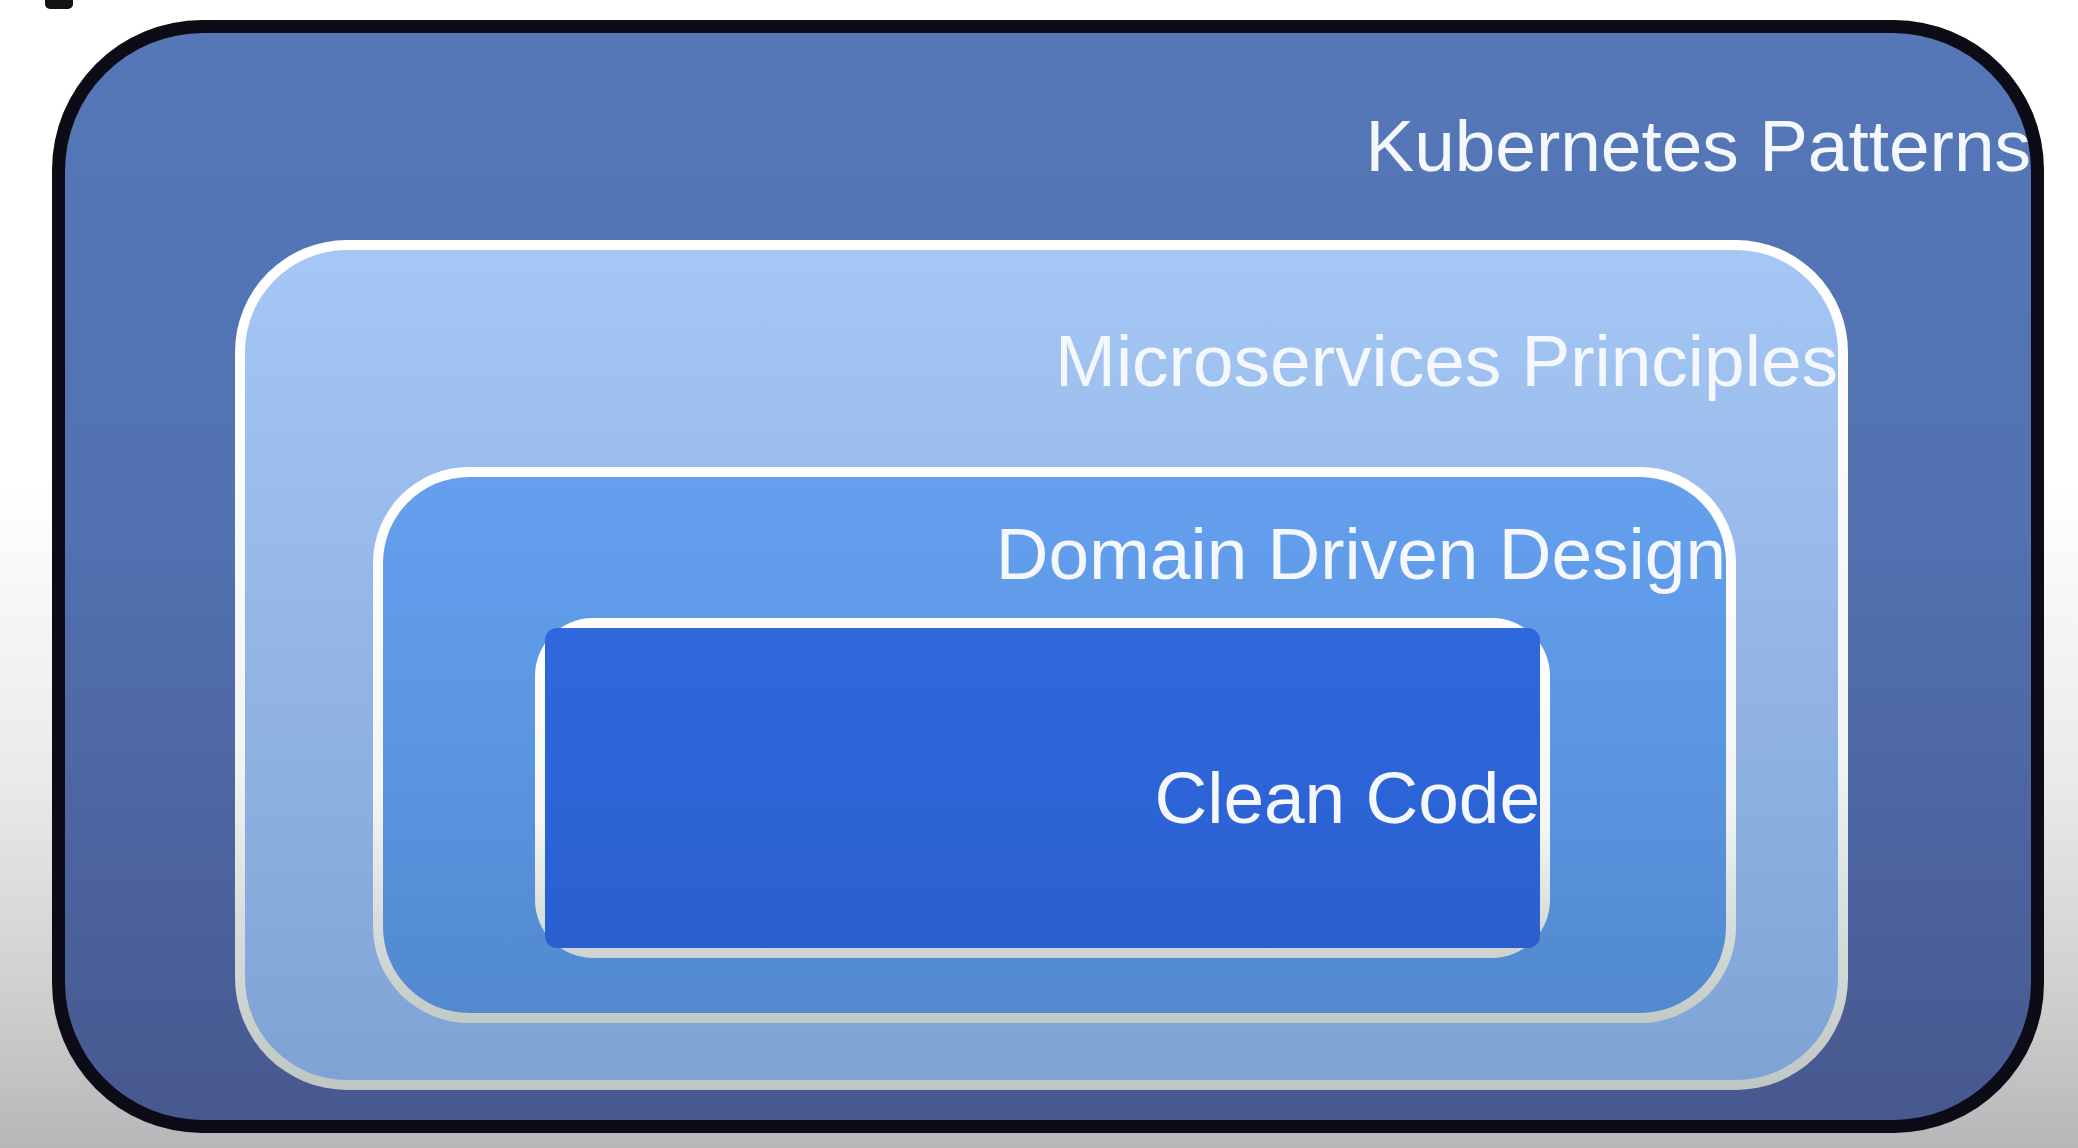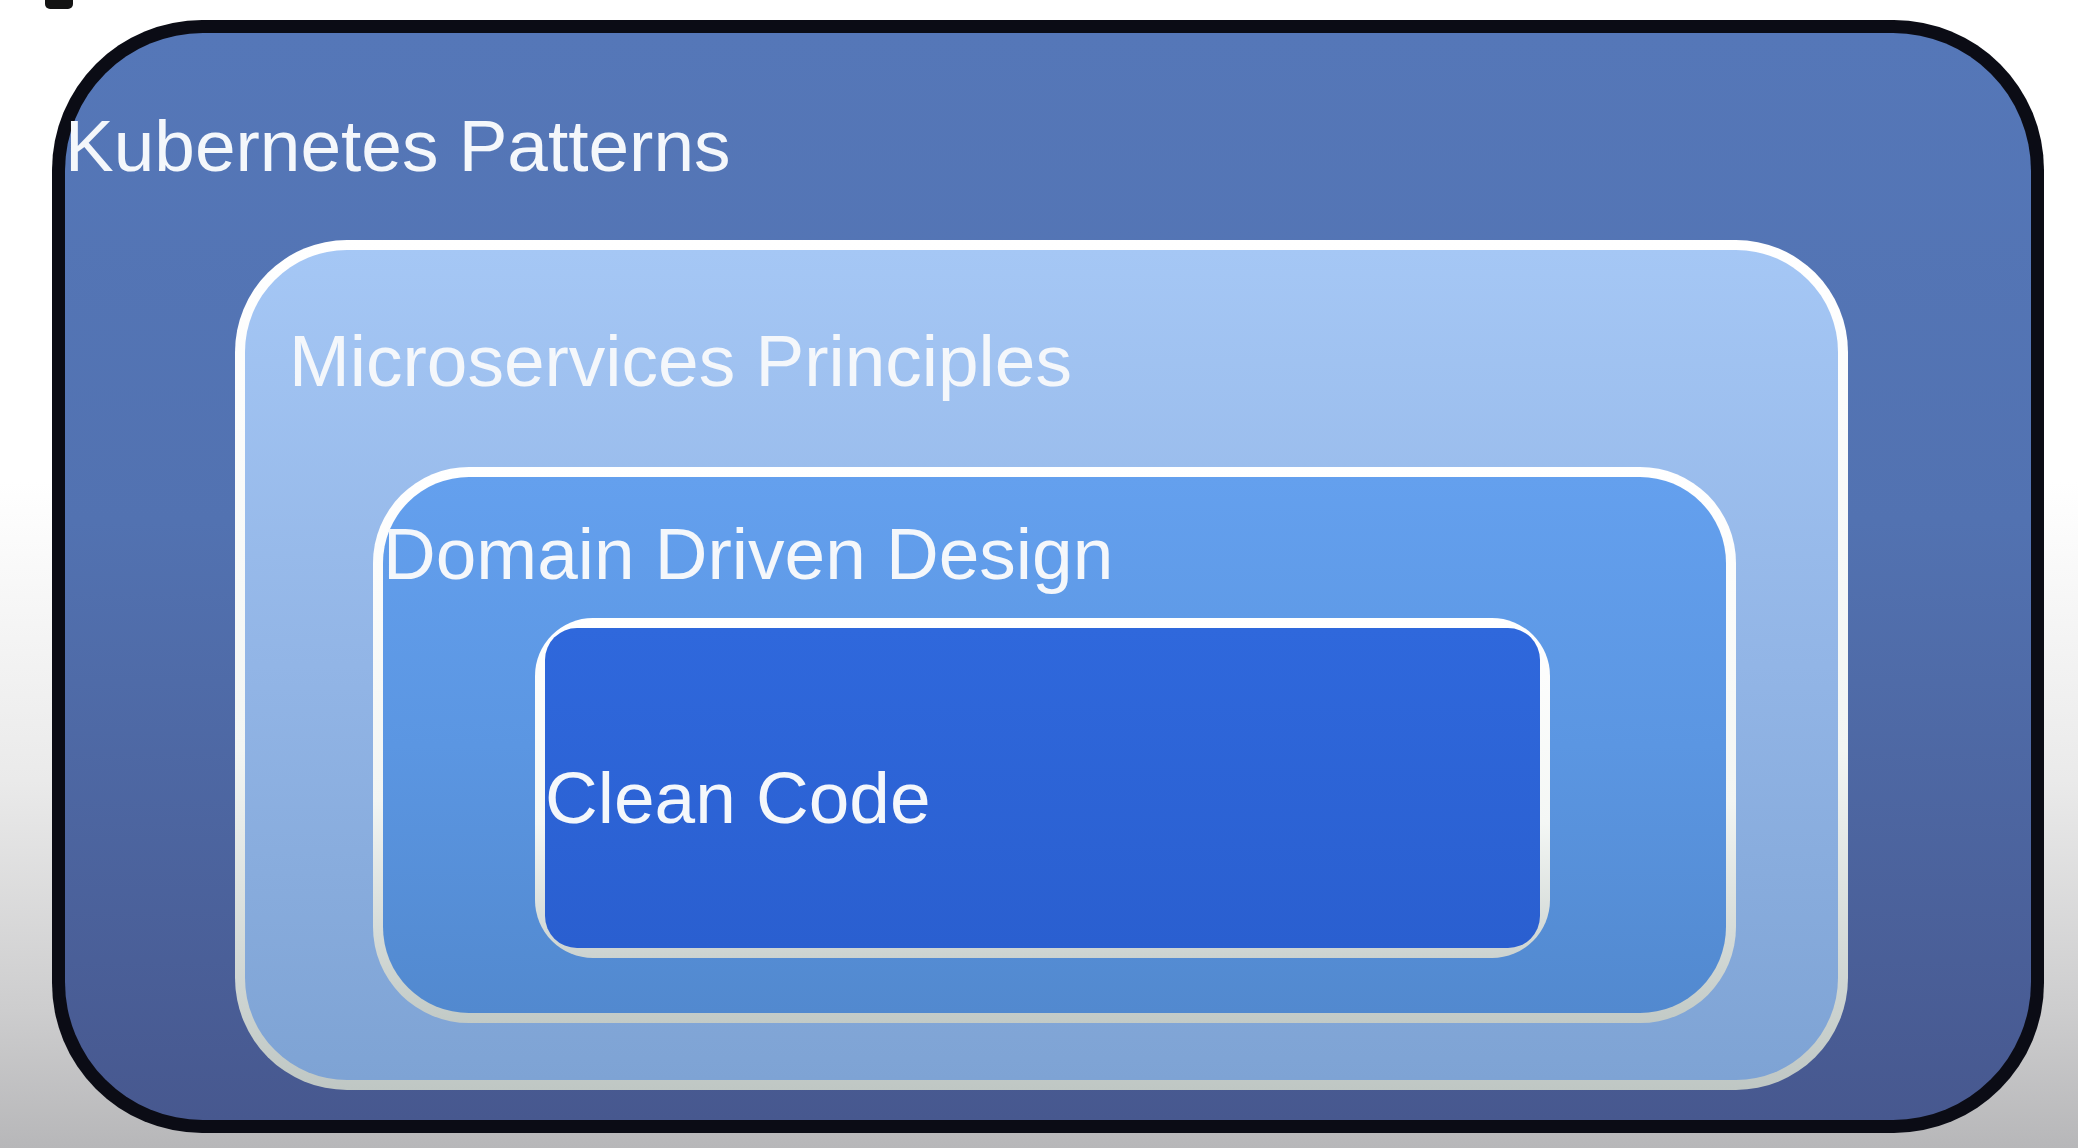--- a/index.html
+++ b/index.html
@@ -36,21 +36,21 @@
   .box {
     position: absolute;
   }
   .fill {
     position: absolute;
   }
   .label {
     position: absolute;
     left: 0;
     right: 0;
-    text-align: left;
+    text-align: right;
     font-size: 73px;
     line-height: 72px;
     font-weight: 400;
     color: #f4f7fb;
     white-space: nowrap;
   }
 
   
   .box.l1 {
     left: 52px;
@@ -103,21 +103,21 @@
   .box.l4 {
     left: 535px;
     top: 618px;
     width: 1015px;
     height: 340px;
     border-radius: 58px;
     background: linear-gradient(180deg, #ffffff 0%, #f4f7f5 60%, #ccd3d0 100%);
   }
   .box.l4 > .fill {
     inset: 10px;
-    border-radius: 32px;
+    border-radius: 12px;
     background: linear-gradient(180deg, #2f68dc 0%, #2a5fd0 100%);
     padding-left: 32px;
   }
   .box.l4 .label { top: 134px; }
 </style>
 </head>
 <body>
 
 <div id="canvas">
 

